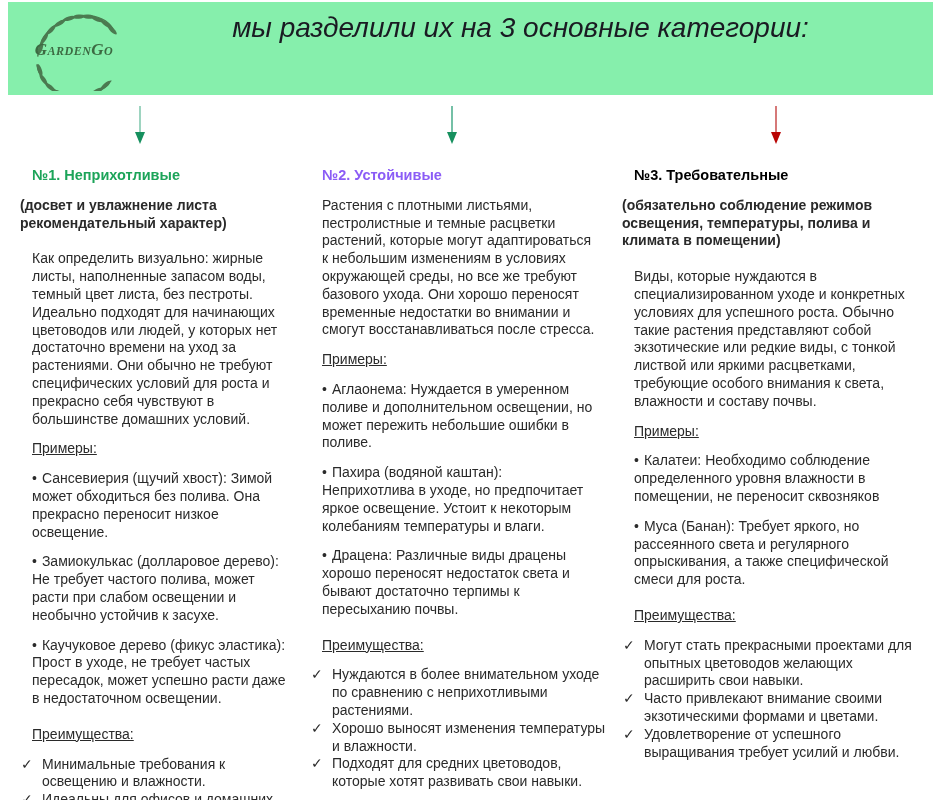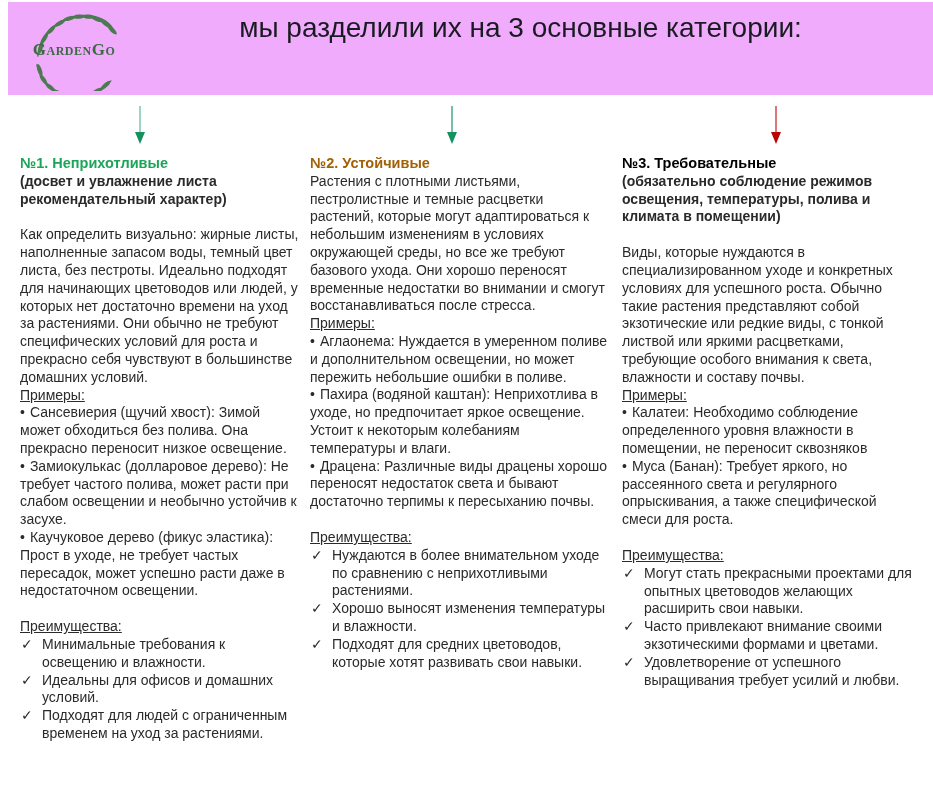--- a/index.html
+++ b/index.html
@@ -3,45 +3,46 @@
 <meta charset="utf-8">
 <style>
   html,body{margin:0;padding:0;}
   body{
     width:933px;height:800px;position:relative;background:#ffffff;
     font-family:"Liberation Sans",sans-serif;color:#2a2a2a;overflow:hidden;
   }
   
   .header{
     position:absolute;left:8px;top:2px;right:0;height:93px;
-    background:#f0abfc;
+    background:#86efac;
+    font-style:italic;
   }
   .logo{position:absolute;left:16px;top:5px;width:100px;height:84px;}
   .logo svg{position:absolute;left:0;top:0;}
   .logo-text{
     position:absolute;left:0;right:0;top:33px;text-align:center;
     font-family:"Liberation Serif",serif;font-variant-caps:small-caps;
     font-weight:600;font-size:17px;letter-spacing:.5px;color:#3c6a42;
   }
   .title-wrap{
     position:absolute;left:120px;right:20px;top:7px;text-align:center;
     font-size:28px;line-height:37px;color:#1a1a22;
   }
   
   .arrow{position:absolute;top:106px;width:16px;height:38px;}
   .arrow-1{left:132px;} .arrow-2{left:444px;} .arrow-3{left:768px;}
   
   .col{position:absolute;top:155px;font-size:14px;line-height:17.8px;}
   .col-1{left:20px;width:281px;}
   .col-2{left:310px;width:299px;}
   .col-3{left:622px;width:296px;}
-  .col p{margin:0;}
+  .col p{margin:12px;}
   .col-title{font-weight:bold;font-size:14.5px;}
   .col-1 .col-title{color:#1ca459;}
-  .col-2 .col-title{color:#a16207;}
+  .col-2 .col-title{color:#8b5cf6;}
   .col-3 .col-title{color:#000000;}
   .subtitle{font-weight:bold;margin:0 0 18px 0 !important;}
   .label{text-decoration:underline;}
   .label-adv{text-decoration:underline;margin-top:18px !important;}
   .bullet{margin-right:5px;}
   .adv-item{display:flex;margin:0;}
   .check{flex:0 0 21px;width:21px;padding-left:1px;}
 </style>
 </head>
 <body>

